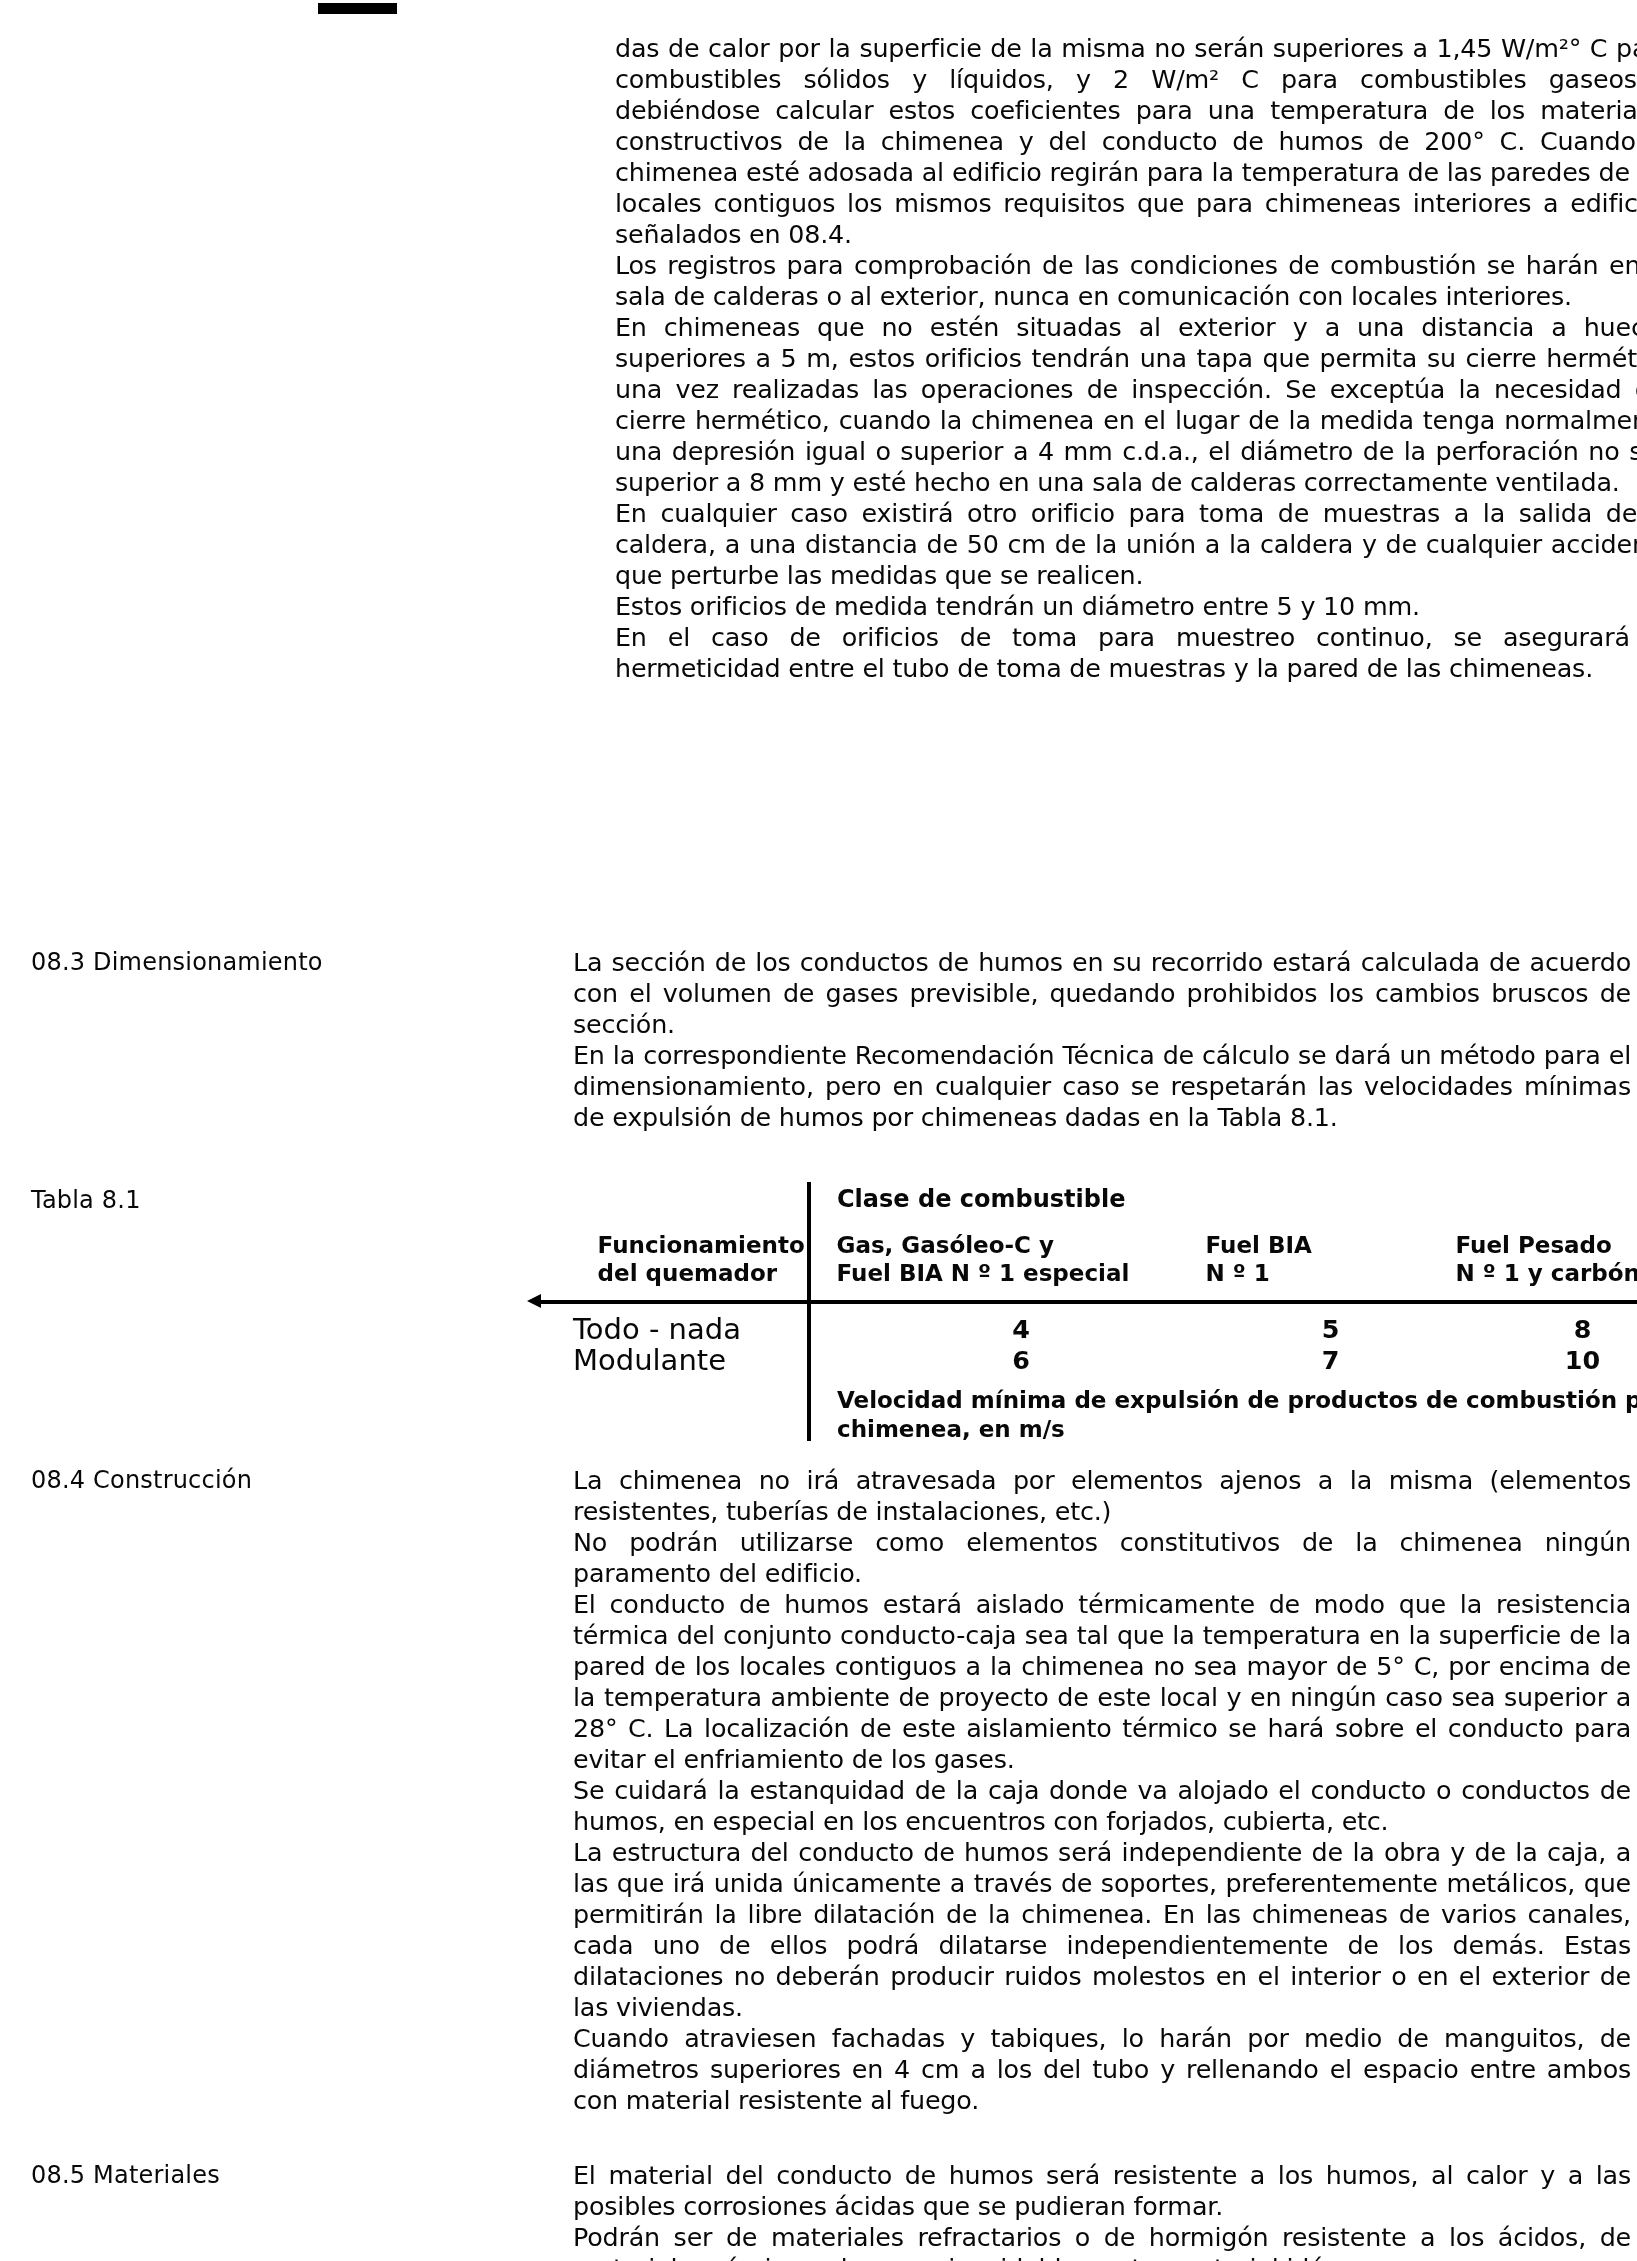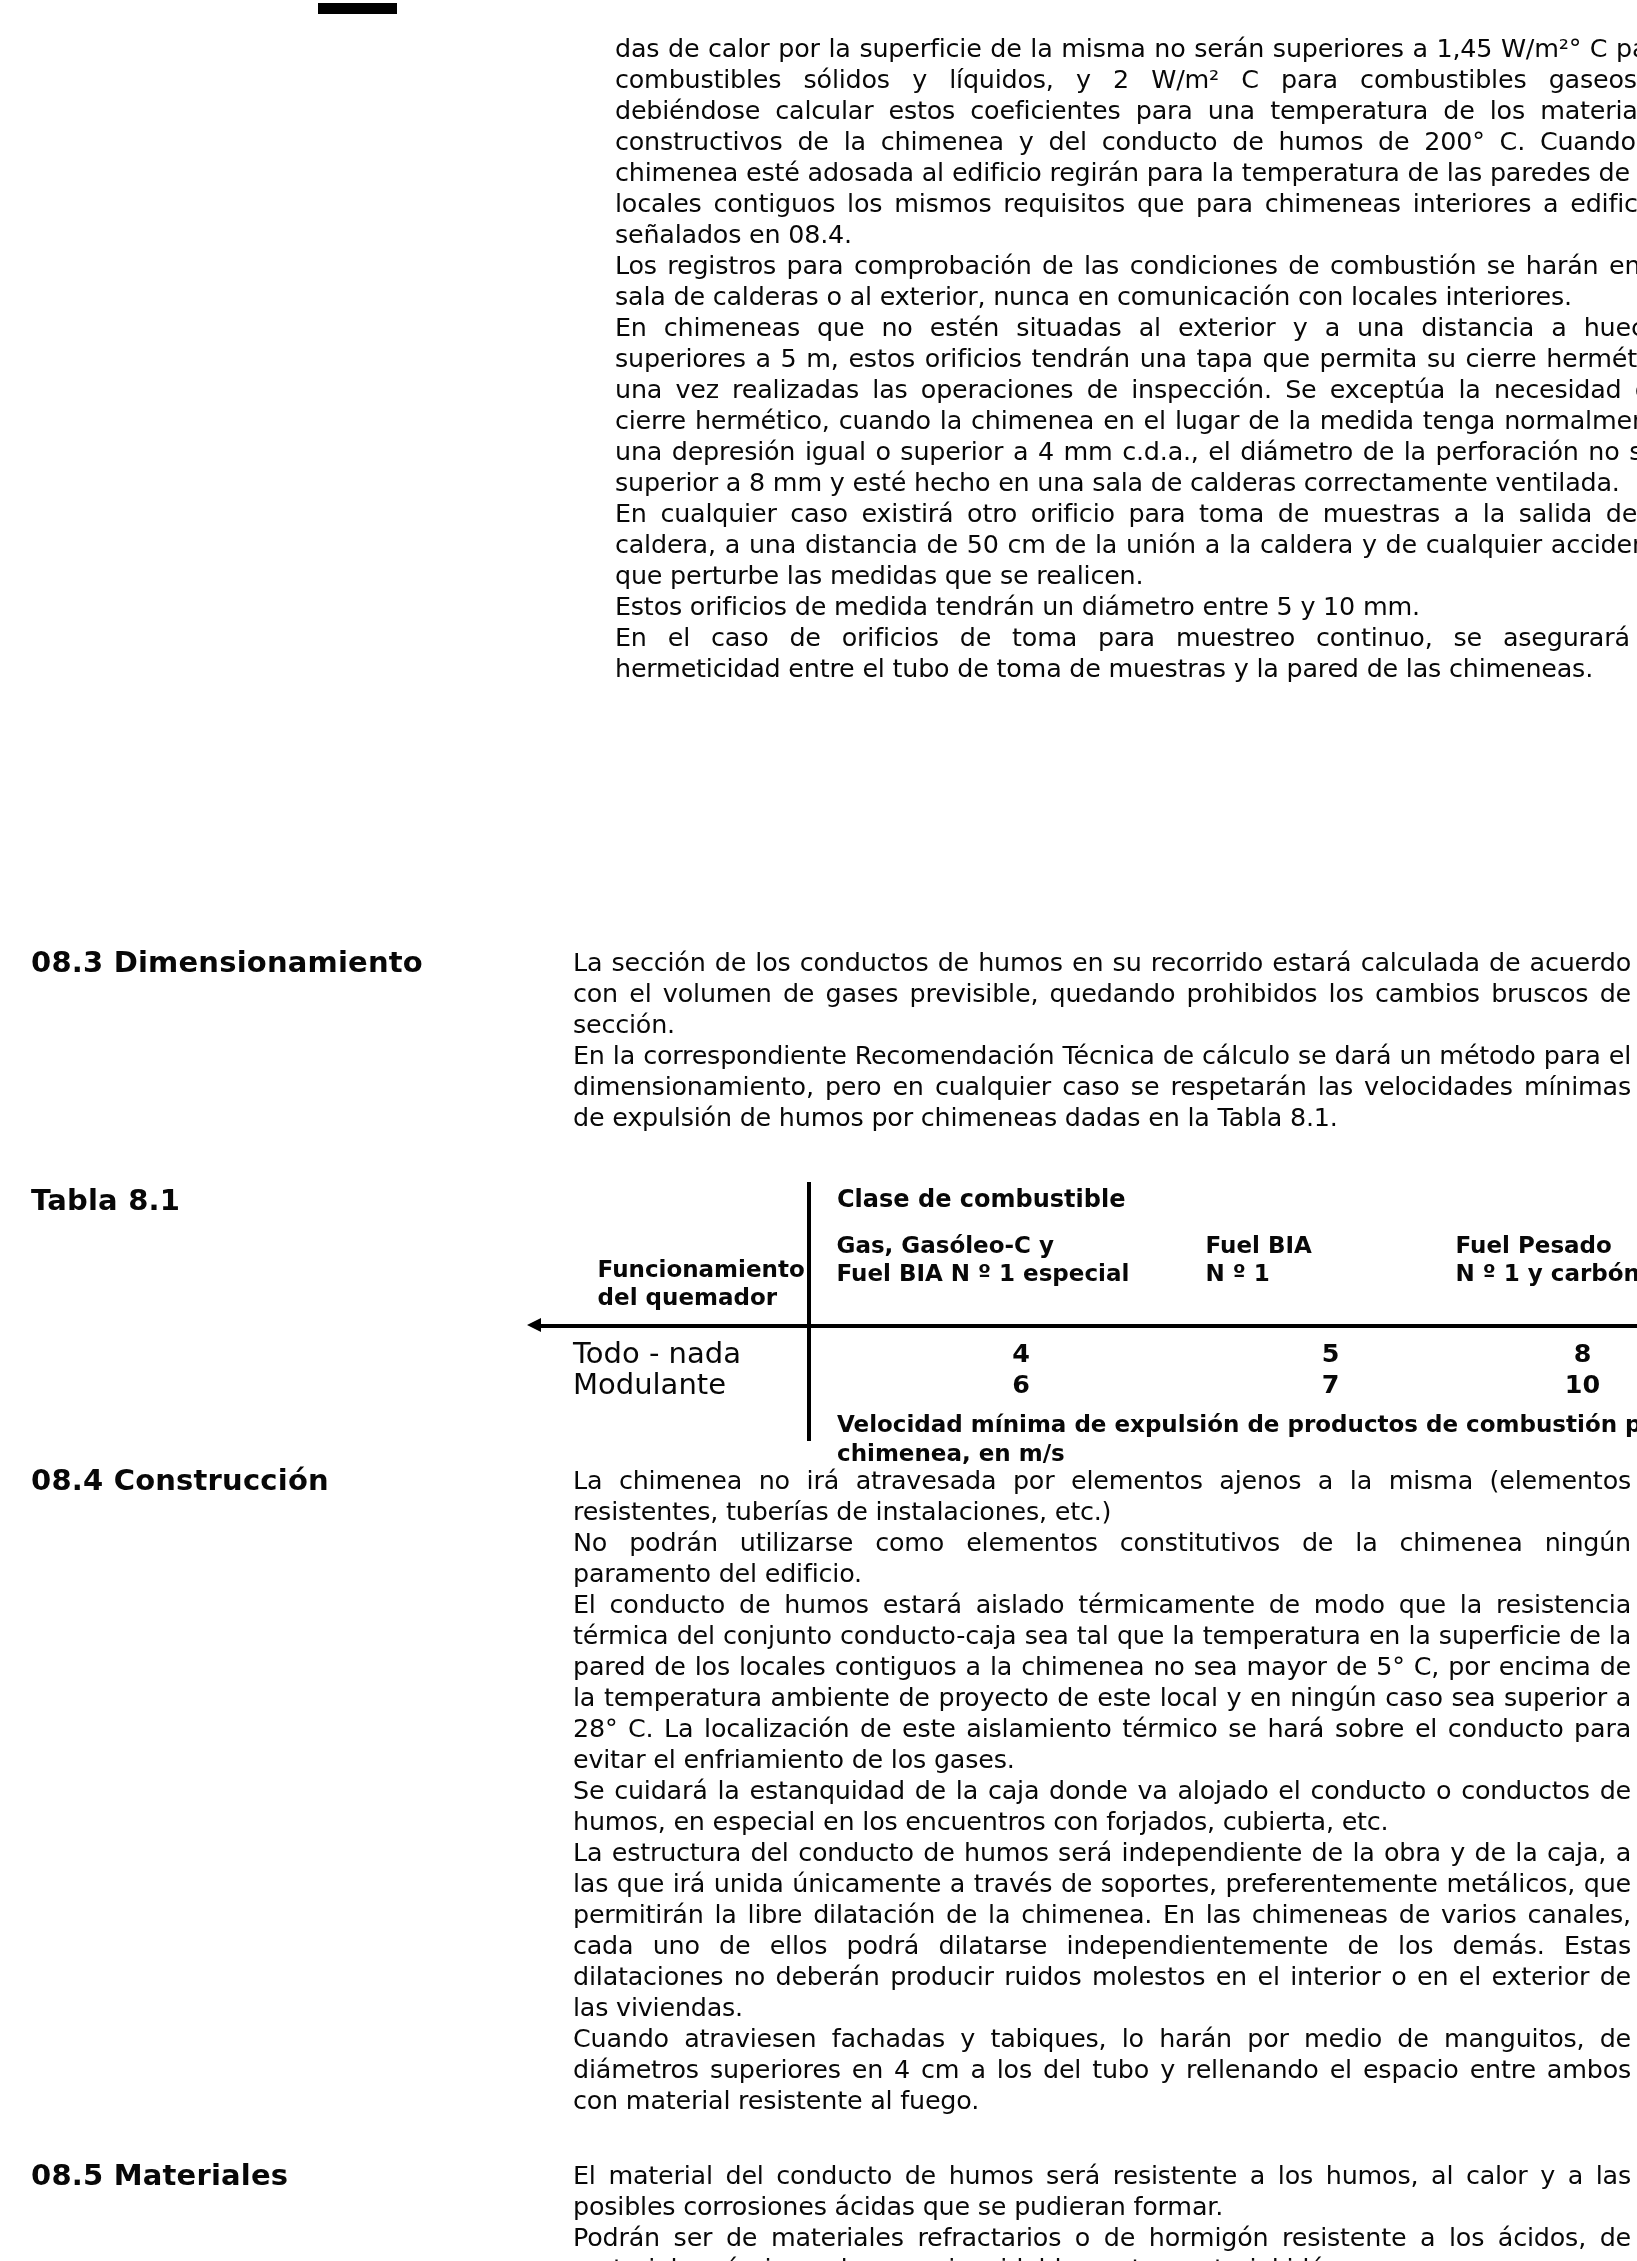--- a/index.html
+++ b/index.html
@@ -13,22 +13,22 @@
   .page { position:absolute; inset:0; background:#ffffff; }
 
   
   .speck { position:absolute; background:#000; }
 
   .section { position:absolute; left:0; width:1638px; display:flex; }
   .margin-col { flex:0 0 573px; box-sizing:border-box; padding-left:31px; }
   .body-col  { flex:0 0 1058px; }
 
   .heading {
-    font-weight:bold;
-    font-size:29px;
+    font-weight:normal;
+    font-size:24px;
     line-height:31px;
     letter-spacing:0.2px;
     white-space:nowrap;
   }
 
   .body-col p {
     margin:0;
     font-size:25.4px;
     line-height:31px;
     text-align:justify;
@@ -46,21 +46,20 @@
     font-weight:bold;
     font-size:24px;
     line-height:28px;
     margin-bottom:18px;
   }
   .t-head-row { display:flex; }
   .t-rowhead {
     flex:0 0 234px; box-sizing:border-box; padding-left:24.6px;
     font-weight:bold; font-size:23px; line-height:28px;
     white-space:pre-line;
-    margin-top:24px;
   }
   .t-cols { flex:1; display:flex; box-sizing:border-box; padding-left:29.5px; }
   .t-col.c1 { width:369px; }
   .t-col.c2 { width:250px; }
   .t-col.c3 { width:254px; }
   .t-cols .t-col {
     font-weight:bold; font-size:23px; line-height:28px;
     white-space:pre-line;
   }
   .t-arrow {

